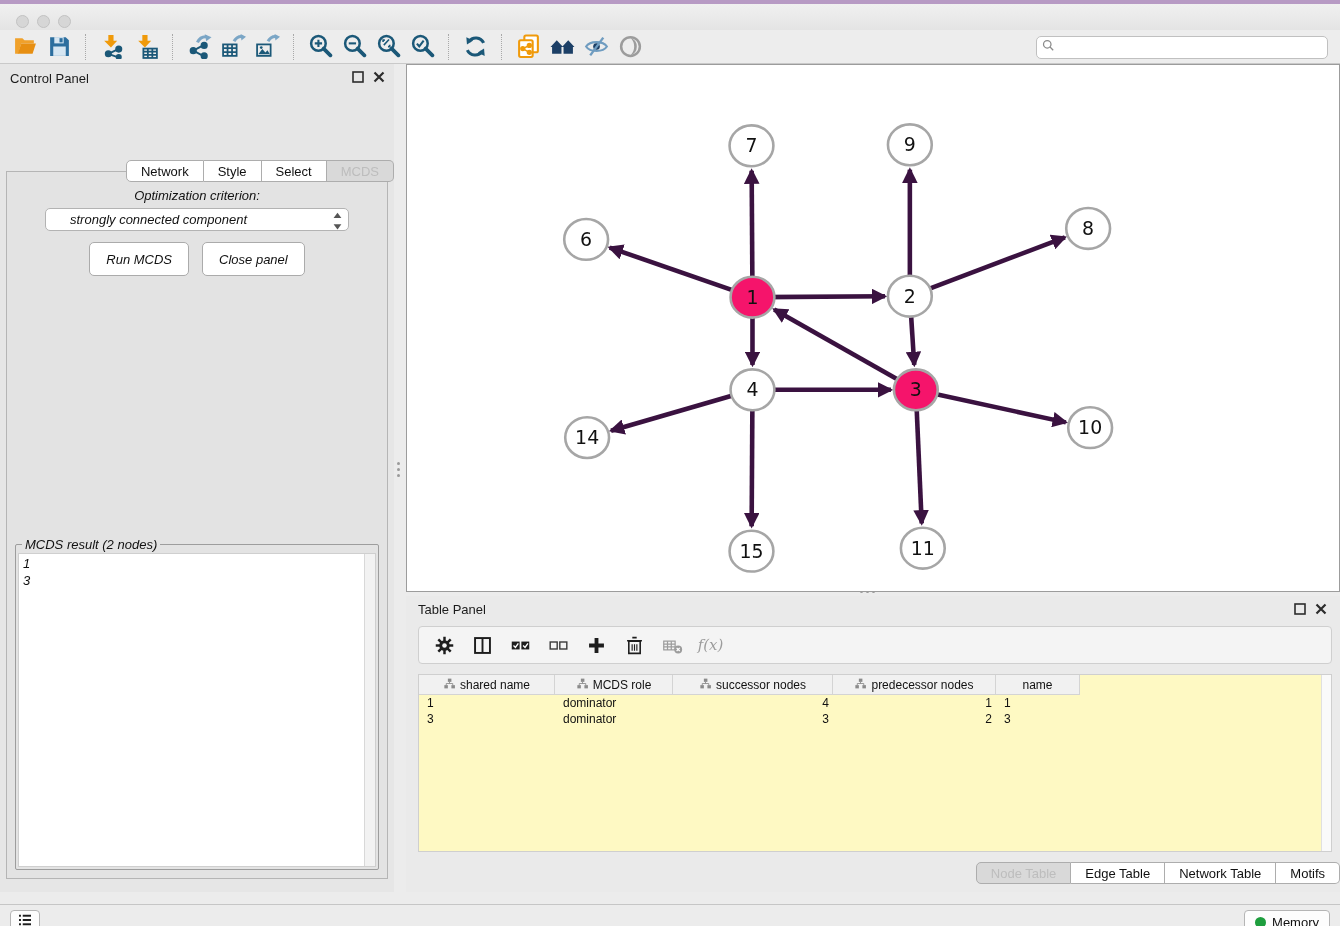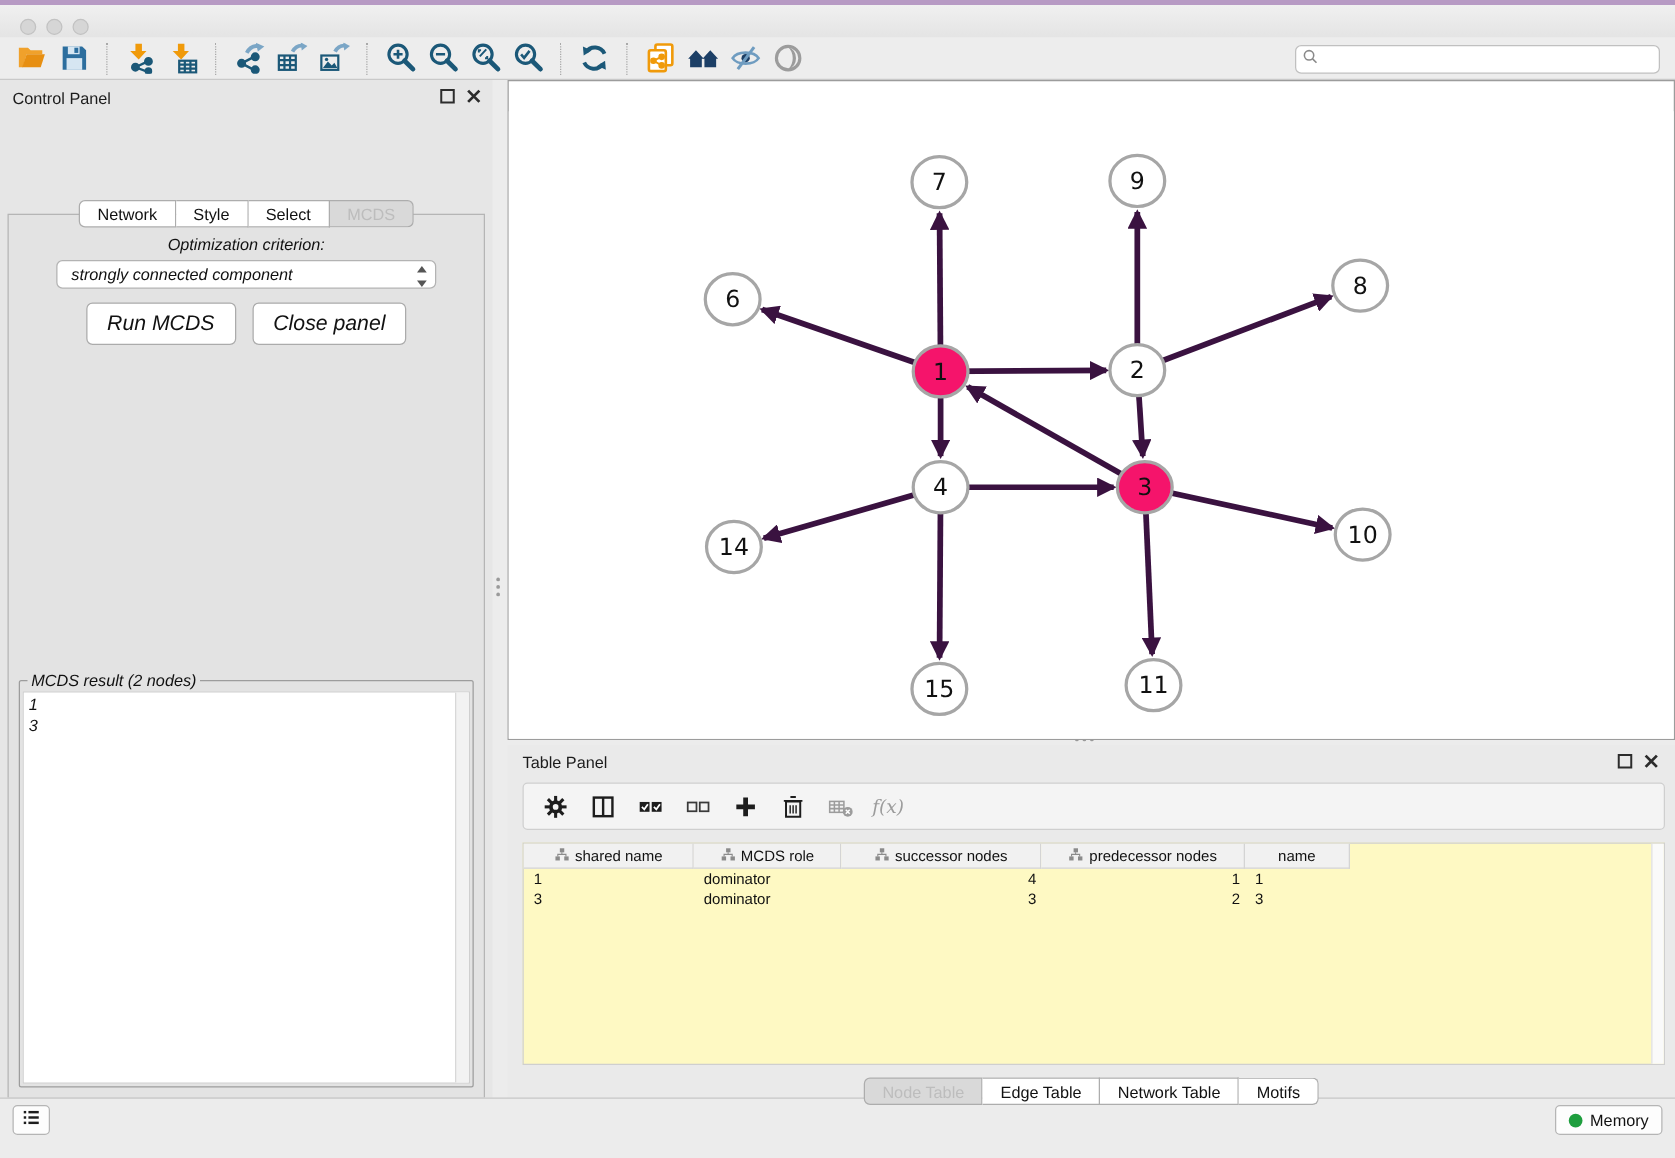--- a/index.html
+++ b/index.html
@@ -29,36 +29,36 @@
   
   .control-panel { position:absolute; left:0; top:64px; width:394px; height:828px; background:#e6e6e6; }
   .panel-head { position:relative; height:26px; }
   .panel-head .ph-title { position:absolute; left:10px; top:7px; font-size:13px; color:#1c1c1c; }
   .panel-btns { position:absolute; right:8px; top:6px; display:flex; gap:7px; }
   .panel-btns span { width:14px; height:14px; display:inline-flex; }
   .panel-btns svg { width:14px; height:14px; }
 
   .cp-content { position:absolute; left:6px; right:6px; top:107px; bottom:13px;
                 border:1px solid #b5b5b5; background:#e3e3e3;font-style:italic; }
-  .tabstrip { position:absolute; left:0; width:100%; display:flex; justify-content:center; z-index:5; }
+  .tabstrip { position:absolute; left:0; width:100%; display:flex; justify-content:flex-end; z-index:5; }
   .cp-tabs { top:96px; }
   .tab { font-size:13px; padding:3px 14px; background:#fff; border:1px solid #adadad; border-left:none;
          color:#111; height:22px; display:flex; align-items:center; }
   .tab:first-child { border-left:1px solid #adadad; border-radius:5px 0 0 5px; }
   .tab:last-child { border-radius:0 5px 5px 0; }
   .tab.selected { background:#d9d9d9; color:#bdbdbd; }
 
   .opt-label { position:absolute; top:16px; width:100%; text-align:center; font-size:13px; color:#111; }
   .criterion-select { position:absolute; left:38px; right:38px; top:36px; height:23px; background:#fff;
                       border:1px solid #b3b3b3; border-radius:5px; display:flex; align-items:center;
-                      font-size:13px; padding-left:11px; color:#111; }
+                      font-size:13px; padding-left:24px; color:#111; }
   .criterion-select .stepper { margin-left:auto; margin-right:4px; width:13px; height:18px; }
   .btn-row { position:absolute; top:70px; width:100%; display:flex; justify-content:center; gap:13px; }
   .pbtn { background:#fff; border:1px solid #ababab; border-radius:5px; height:23px; padding:16px 16px;
-          font-size:17px; color:#111; display:flex; align-items:center; }
+          font-size:13px; color:#111; display:flex; align-items:center; }
 
   .result-box { position:absolute; left:8px; right:8px; top:372px; bottom:8px;
                 border:1px solid #9d9d9d; border-radius:2px; }
   .result-legend { position:absolute; top:-8px; left:6px; background:#e3e3e3; padding:0 3px; font-size:13px; color:#111; }
   .result-inner { position:absolute; left:2px; right:2px; top:8px; bottom:2px; background:#fff; border:1px solid #cfcfcf; }
   .result-text { position:absolute; left:0; top:0; right:12px; bottom:0; font-size:13px; line-height:17px;
                  padding:1px 4px; white-space:pre; color:#111; }
   .result-scroll { position:absolute; right:0; top:0; width:11px; bottom:0; background:#f2f2f2; border-left:1px solid #d8d8d8; }
 
   
@@ -93,21 +93,21 @@
   .trow { display:flex; height:16px; }
   .td { font-size:12px; color:#111; padding:1px 8px; overflow:hidden; white-space:nowrap; }
   .td.r { text-align:right; padding-right:4px; }
   .col0 { width:136px; } .col1 { width:118px; } .col2 { width:160px; } .col3 { width:163px; } .col4 { width:84px; }
   .ntable-scroll { position:absolute; right:0; top:0; width:10px; bottom:0; background:#fafafa; border-left:1px solid #e0e0e0; }
 
   .tp-tabs { bottom:8px; top:auto; }
   .tabstrip.tp-tabs { position:absolute; }
 
   
-  .statusbar { position:absolute; left:0; bottom:0; width:100%; height:48px; background:#ececec; border-top:1px solid #c6c6c6; }
+  .statusbar { position:absolute; left:0; bottom:0; width:100%; height:22px; background:#ececec; border-top:1px solid #c6c6c6; }
   .status-left-btn { position:absolute; left:10px; top:5px; width:30px; height:24px; background:#fdfdfd;
                      border:1px solid #b5b5b5; border-radius:4px; display:flex; align-items:center; justify-content:center; }
   .status-left-btn svg { width:18px; height:18px; }
   .memory-btn { position:absolute; right:10px; top:5px; height:24px; background:#fdfdfd; border:1px solid #b5b5b5;
                 border-radius:4px; display:flex; align-items:center; gap:6px; padding:0 10px; font-size:13px; color:#111; }
   .mem-dot { width:11px; height:11px; border-radius:50%; background:#1e9e3e; }
 </style>
 </head>
 <body>
 

